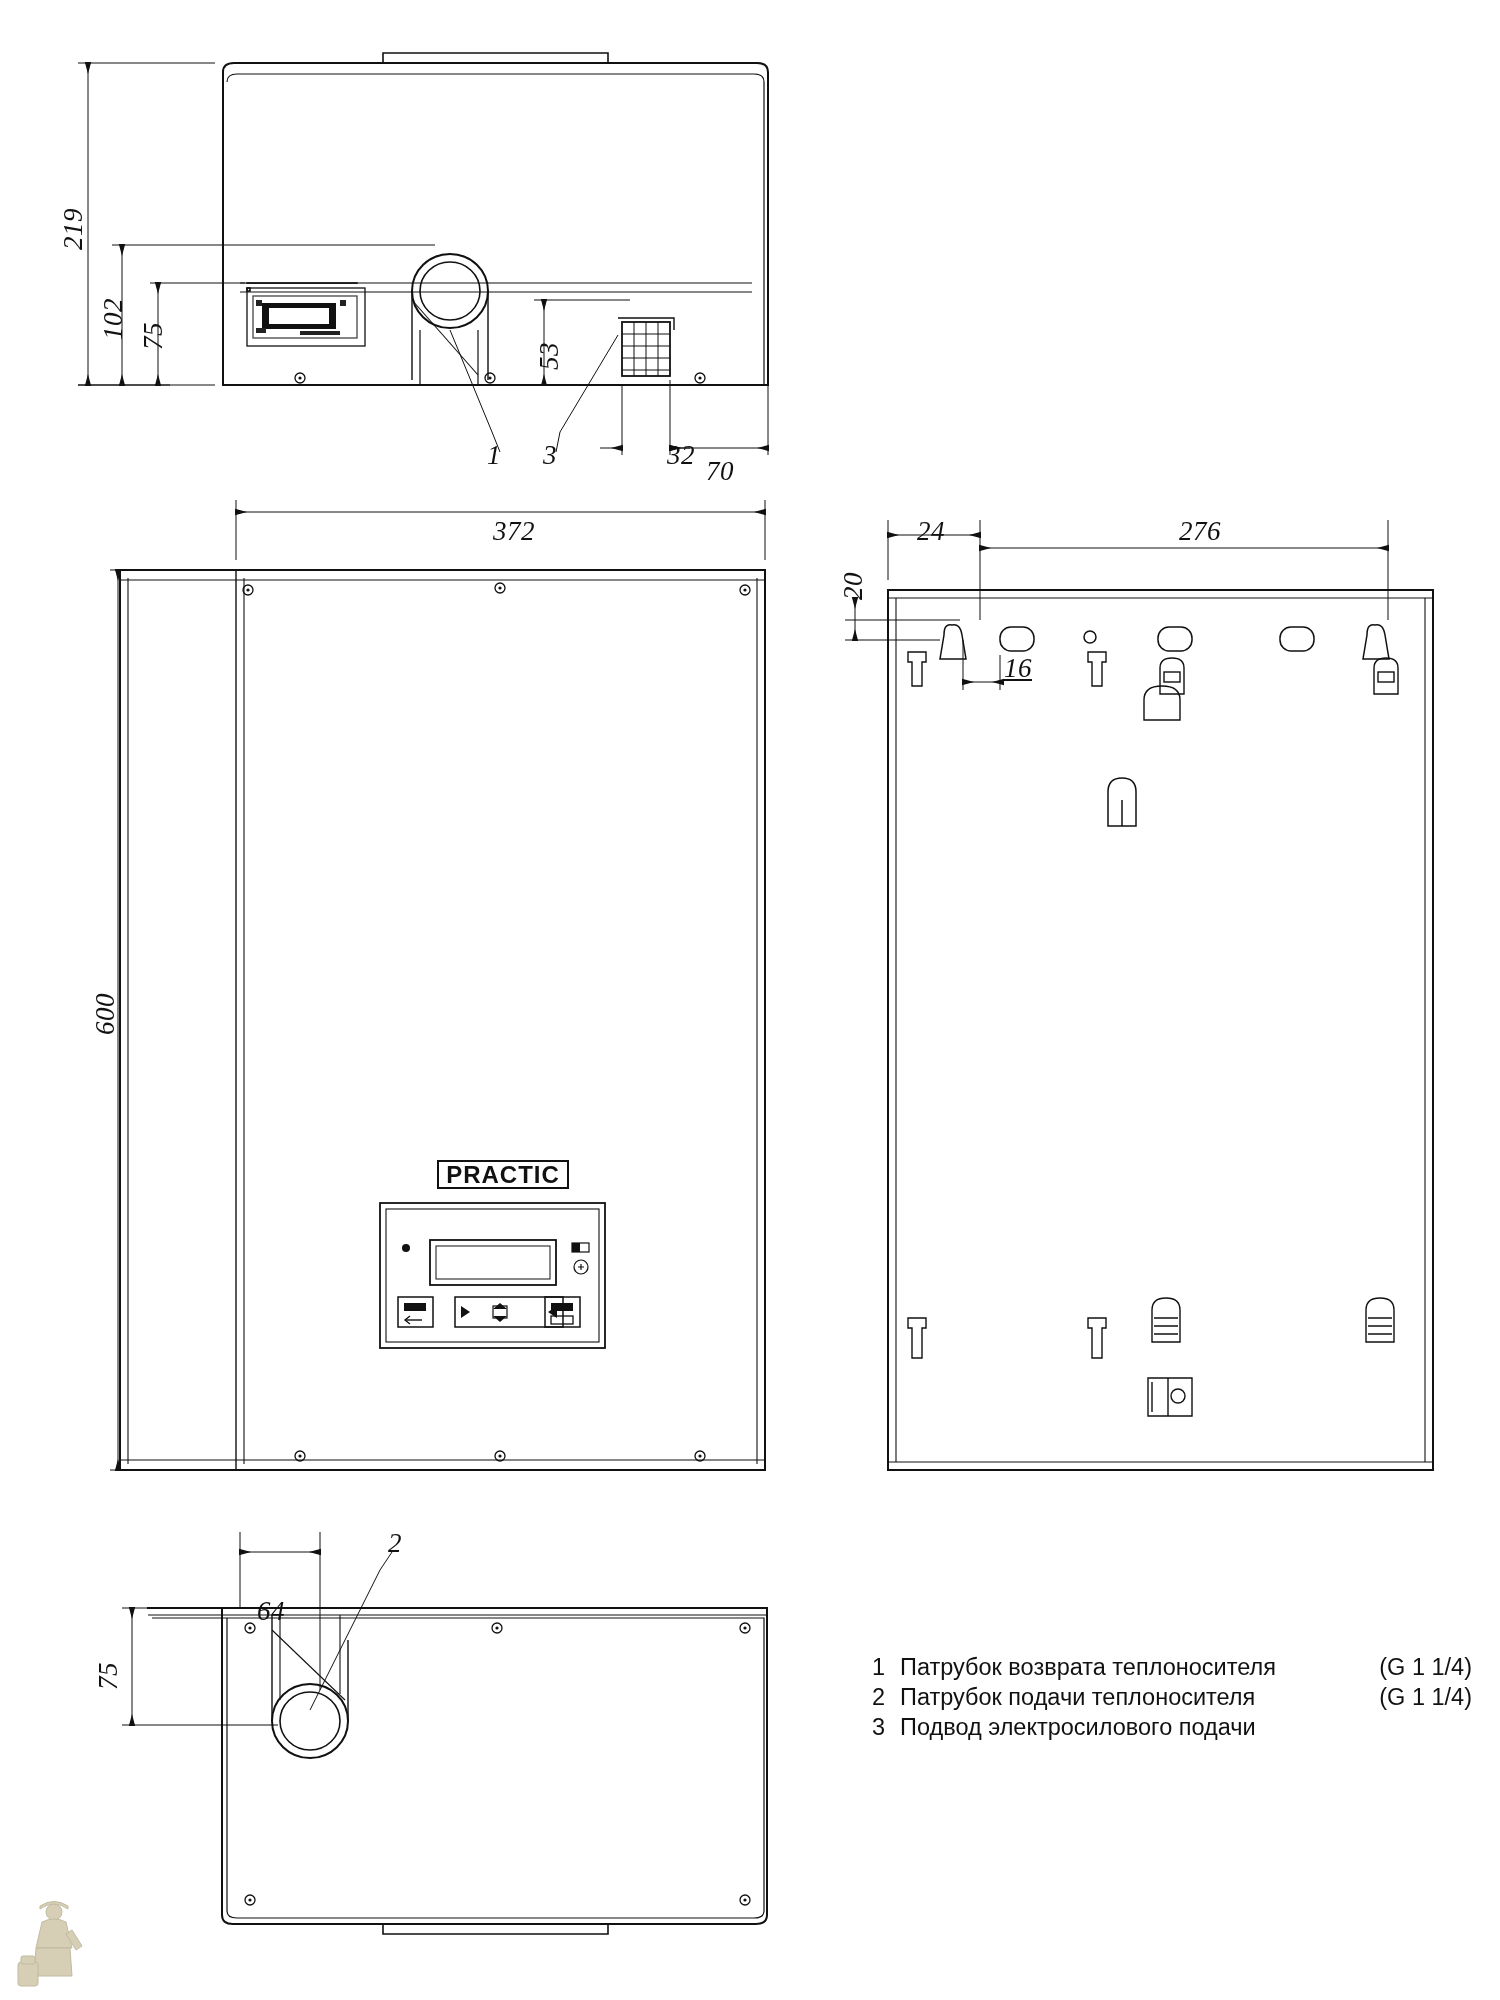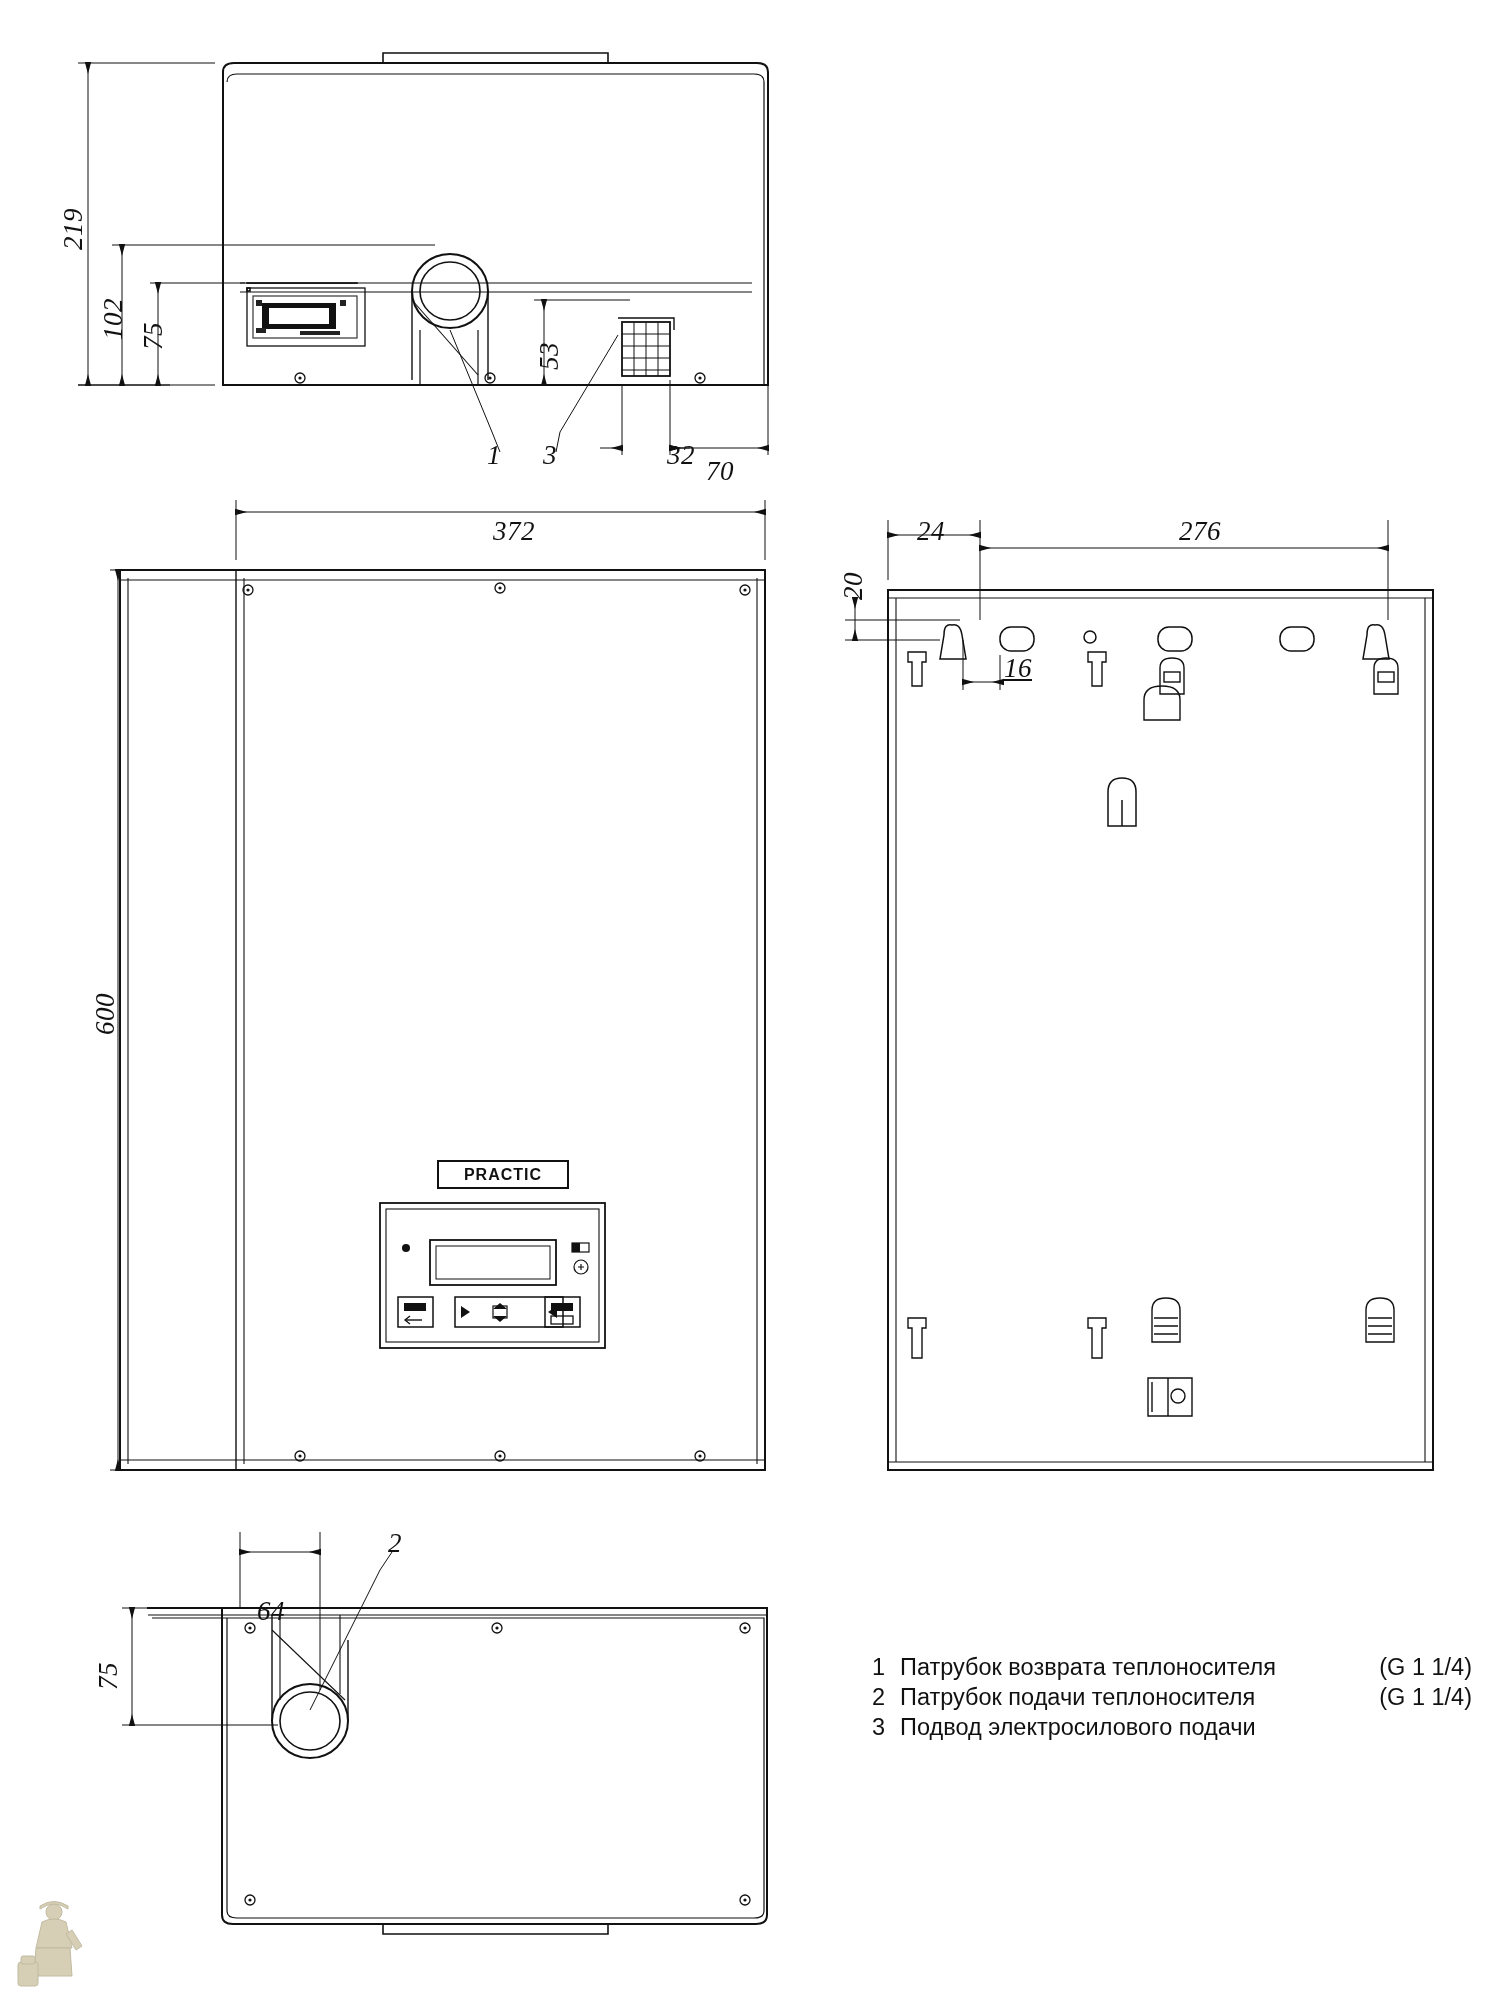--- a/index.html
+++ b/index.html
@@ -72,21 +72,21 @@
     top: 1160px;
     width: 132px;
     height: 29px;
     border: 2px solid #111;
     box-sizing: border-box;
     display: flex;
     align-items: center;
     justify-content: center;
     font-family: "Liberation Sans", sans-serif;
     font-weight: bold;
-    font-size: 16px;
+    font-size: 24px;
     letter-spacing: 1px;
     color: #111;
     background: #fff;
   }
   .wm {
     position: absolute;
     left: 14px;
     top: 1900px;
     width: 78px;
     height: 92px;

